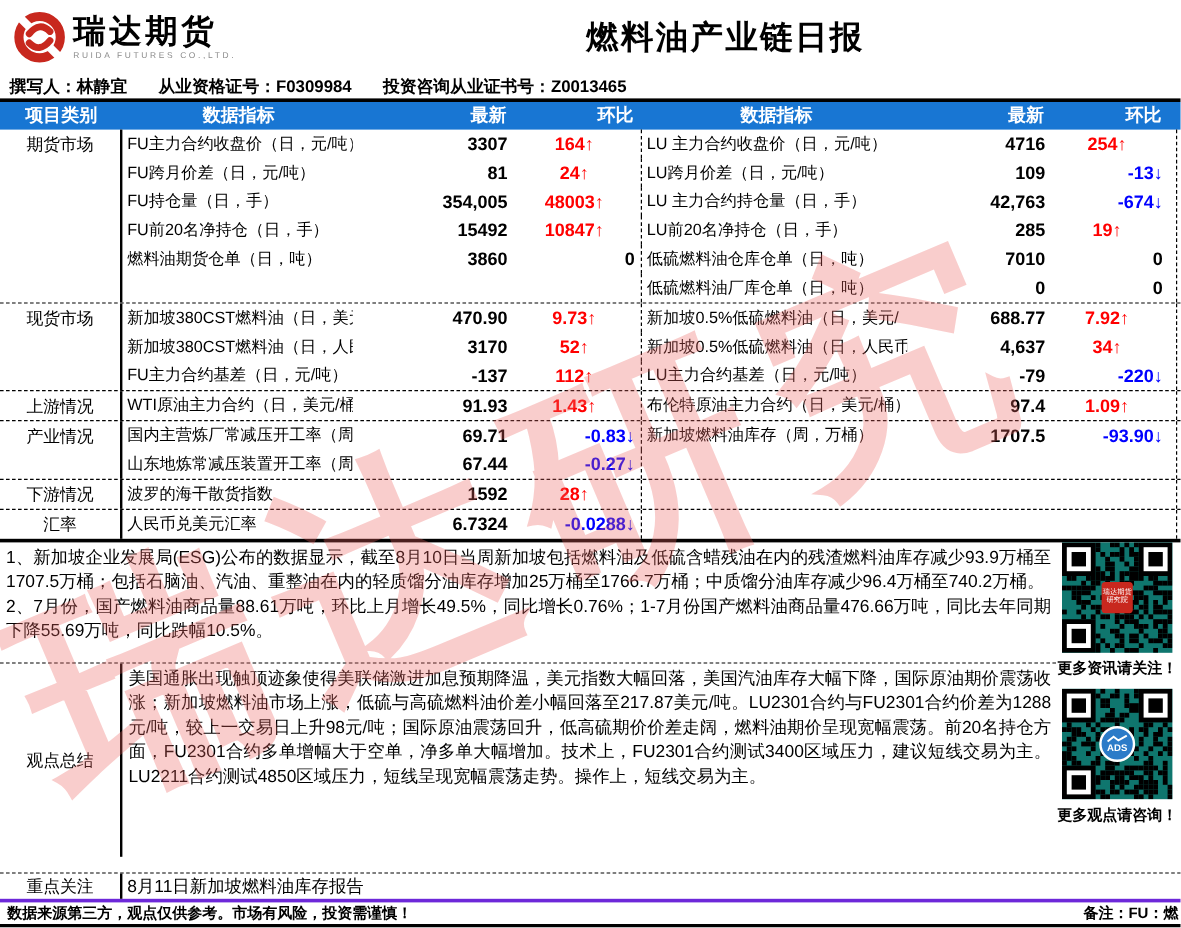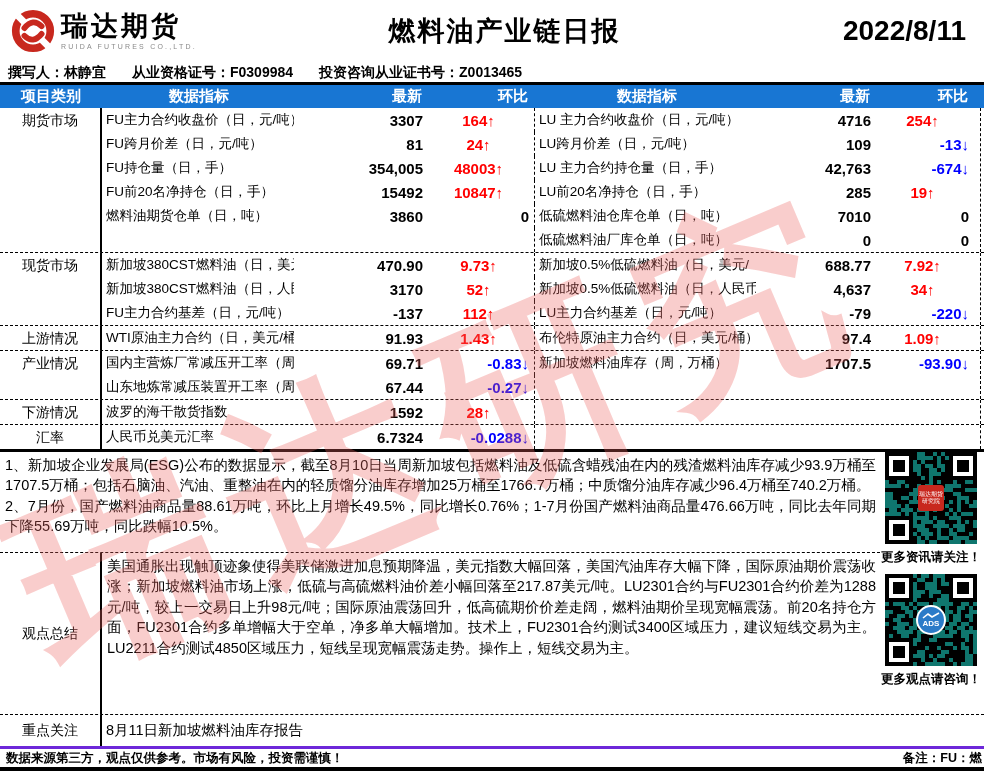--- a/index.html
+++ b/index.html
@@ -43,21 +43,21 @@
   .c-chg.flat { color:#000; }
 
   
   .lower-main { margin-right:104px; }
   .txt-sec { display:flex; }
   .txt-sec.news { min-height:101px; border-bottom:1px dashed #000; }
   .txt-sec.view { min-height:161px; }
   .txt-sec .cat { display:flex; align-items:center; justify-content:center; padding-top:0; }
   .txt-body { flex:1; padding:3px 4px 3px 5px; font-size:14.5px; line-height:20.4px; text-align:justify; }
 
-  .focus-row { display:flex; border-top:1px dashed #000; height:32px; align-items:center; }
+  .focus-row { display:flex; border-top:1px dashed #000; height:22px; align-items:center;margin-top:13px; }
   .focus-row .cat { padding-top:0; font-size:14px; height:100%; display:flex; align-items:center; justify-content:center; }
   .focus-txt { padding-left:4px; font-size:14.5px; }
 
   
   .footer { border-top:3px solid #6d28d9; border-bottom:4px solid #000; height:25px;
             display:flex; justify-content:space-between; align-items:center;
             font-size:12.5px; font-weight:bold; padding:0 2px 0 6px; white-space:nowrap; overflow:hidden; }
 
   
   .qr-col { position:absolute; right:4px; top:452px; width:98px; display:flex; flex-direction:column; align-items:center; }
@@ -87,21 +87,20 @@
         <path d="M8 8 L40 40" stroke="#fff" stroke-width="7"></path>
         <path d="M15 21 Q24 10 33 19" fill="none" stroke="#C8281E" stroke-width="6" stroke-linecap="round"></path>
         <path d="M33 27 Q24 38 15 29" fill="none" stroke="#C8281E" stroke-width="6" stroke-linecap="round"></path>
       </svg>
       <div class="logo-txt">
         <span class="brand">瑞达期货</span>
         <span class="brand-sub">RUIDA FUTURES CO.,LTD.</span>
       </div>
     </div>
     <div class="title">燃料油产业链日报</div>
-    <div class="date">2022/8/11</div>
   </div>
 
   <div class="subhdr">
     <span>撰写人：林静宜</span>
     <span>从业资格证号：F0309984</span>
     <span>投资咨询从业证书号：Z0013465</span>
   </div>
 
   <div class="colhdr">
     <div class="h-cat">项目类别</div>

